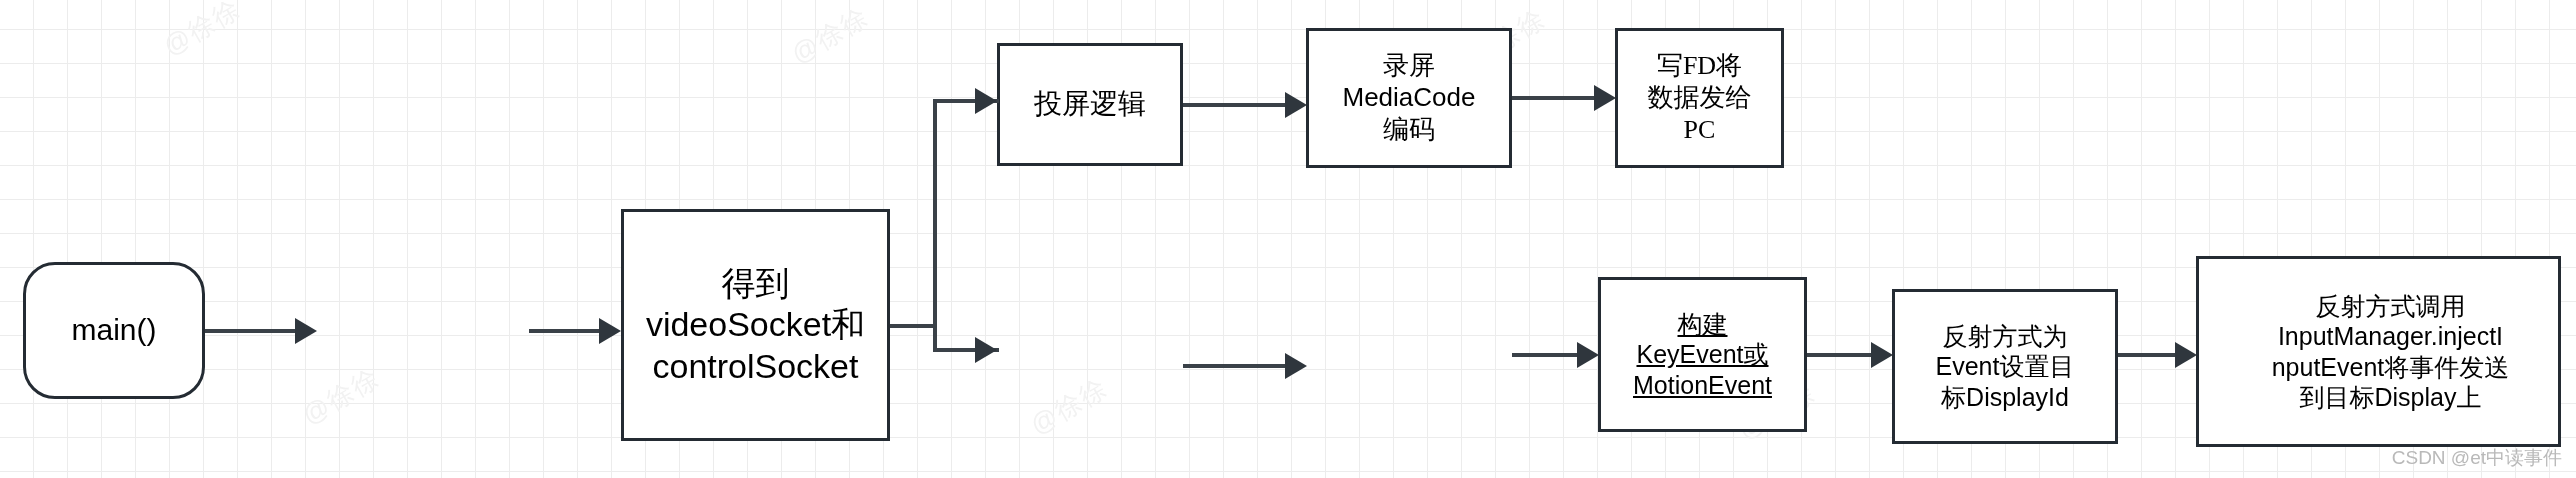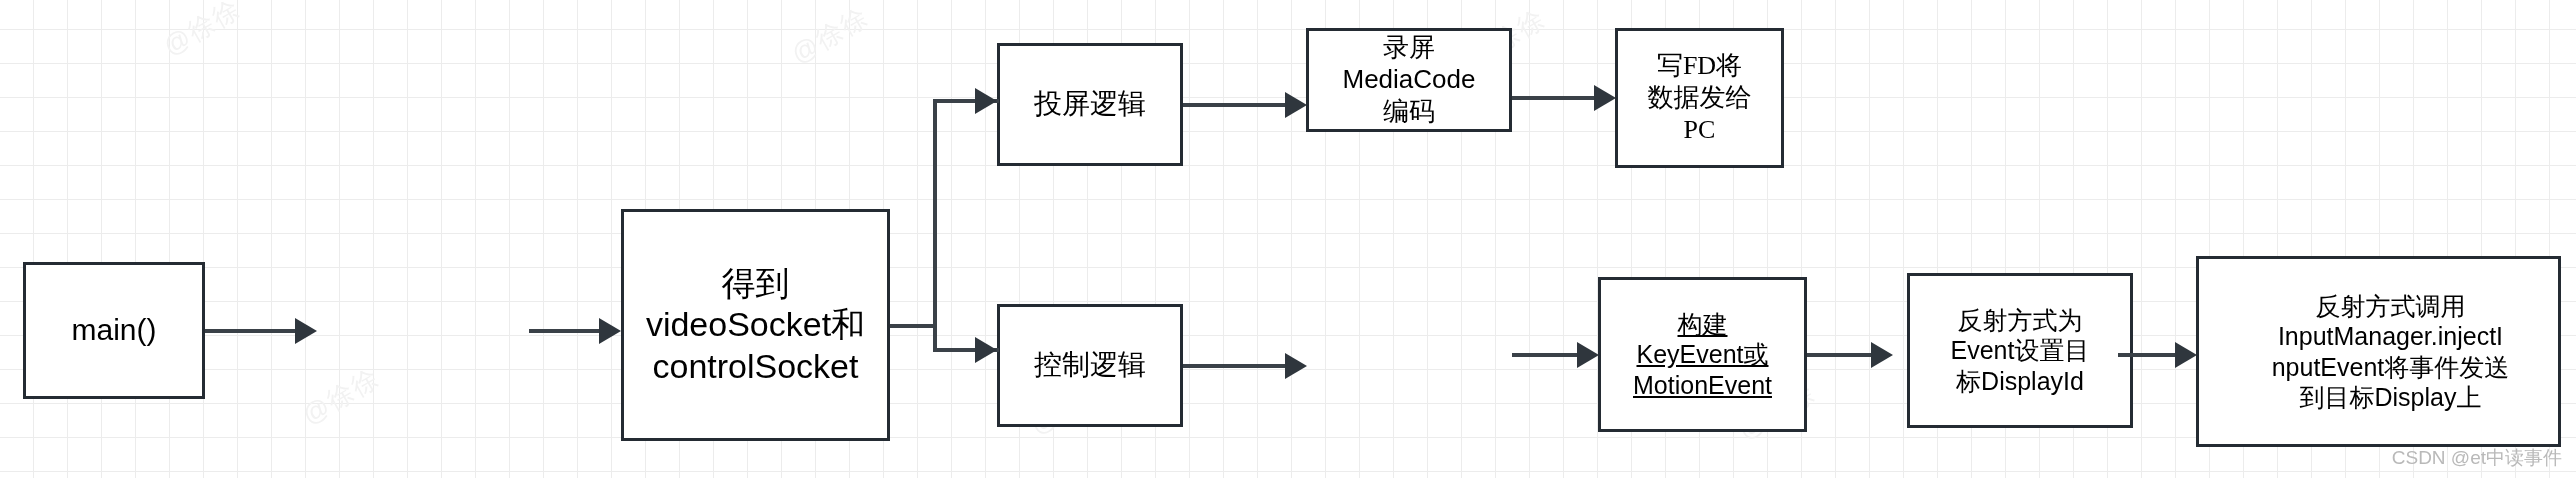--- a/index.html
+++ b/index.html
@@ -75,45 +75,44 @@
 
 <div id="canvas">
 
   <div class="bg-watermark" style="left:160px; top:10px;">@徐徐</div>
   <div class="bg-watermark" style="left:788px; top:18px;">@徐徐</div>
   <div class="bg-watermark" style="left:1465px; top:20px;">@徐徐</div>
   <div class="bg-watermark" style="left:299px; top:379px;">@徐徐</div>
   <div class="bg-watermark" style="left:1027px; top:389px;">@徐徐</div>
   <div class="bg-watermark" style="left:1735px; top:394px;">@徐徐</div>
 
-  <div class="node" style="left:23px; top:262px; width:182px; height:137px; font-size:30px;">main()</div>
+  <div class="node" style="left:23px; top:262px; width:182px; height:137px; font-size:30px;border-radius:32px;">main()</div>
 
 
   <div class="node" style="left:621px; top:209px; width:269px; height:232px; font-size:34px;">得到
 videoSocket和
 controlSocket</div>
 
   <div class="node" style="left:997px; top:43px; width:186px; height:123px; font-size:28px;">投屏逻辑</div>
 
-  <div class="node" style="left:1306px; top:28px; width:206px; height:104px; font-size:26px;">录屏
+  <div class="node" style="left:1306px; top:28px; width:206px; height:140px; font-size:26px;">录屏
 MediaCode
 编码</div>
 
   <div class="node" style="left:1615px; top:28px; width:169px; height:140px; font-size:26px;font-family:Liberation Serif, serif;">写FD将
 数据发给
 PC</div>
 
-  <div class="node" style="left:997px; top:304px; width:186px; height:123px; font-size:28px;">控制逻辑</div>
 
 
   <div class="node" style="left:1598px; top:277px; width:209px; height:155px; font-size:25px;text-decoration:underline;">构建
 KeyEvent或
 MotionEvent</div>
 
-  <div class="node" style="left:1892px; top:273px; width:226px; height:155px; font-size:25px;margin-left:15px;">反射方式为
+  <div class="node" style="left:1892px; top:289px; width:226px; height:155px; font-size:25px;">反射方式为
 Event设置目
 标DisplayId</div>
 
   <div class="node" style="left:2196px; top:256px; width:365px; height:191px; font-size:25px;padding-left:28px;">反射方式调用
 InputManager.injectI
 nputEvent将事件发送
 到目标Display上</div>
 
   <div class="edge edge-h" style="left:205px; top:329px; width:90px;"></div>
   <div class="arrow" style="left:295px; top:318px;"></div>

